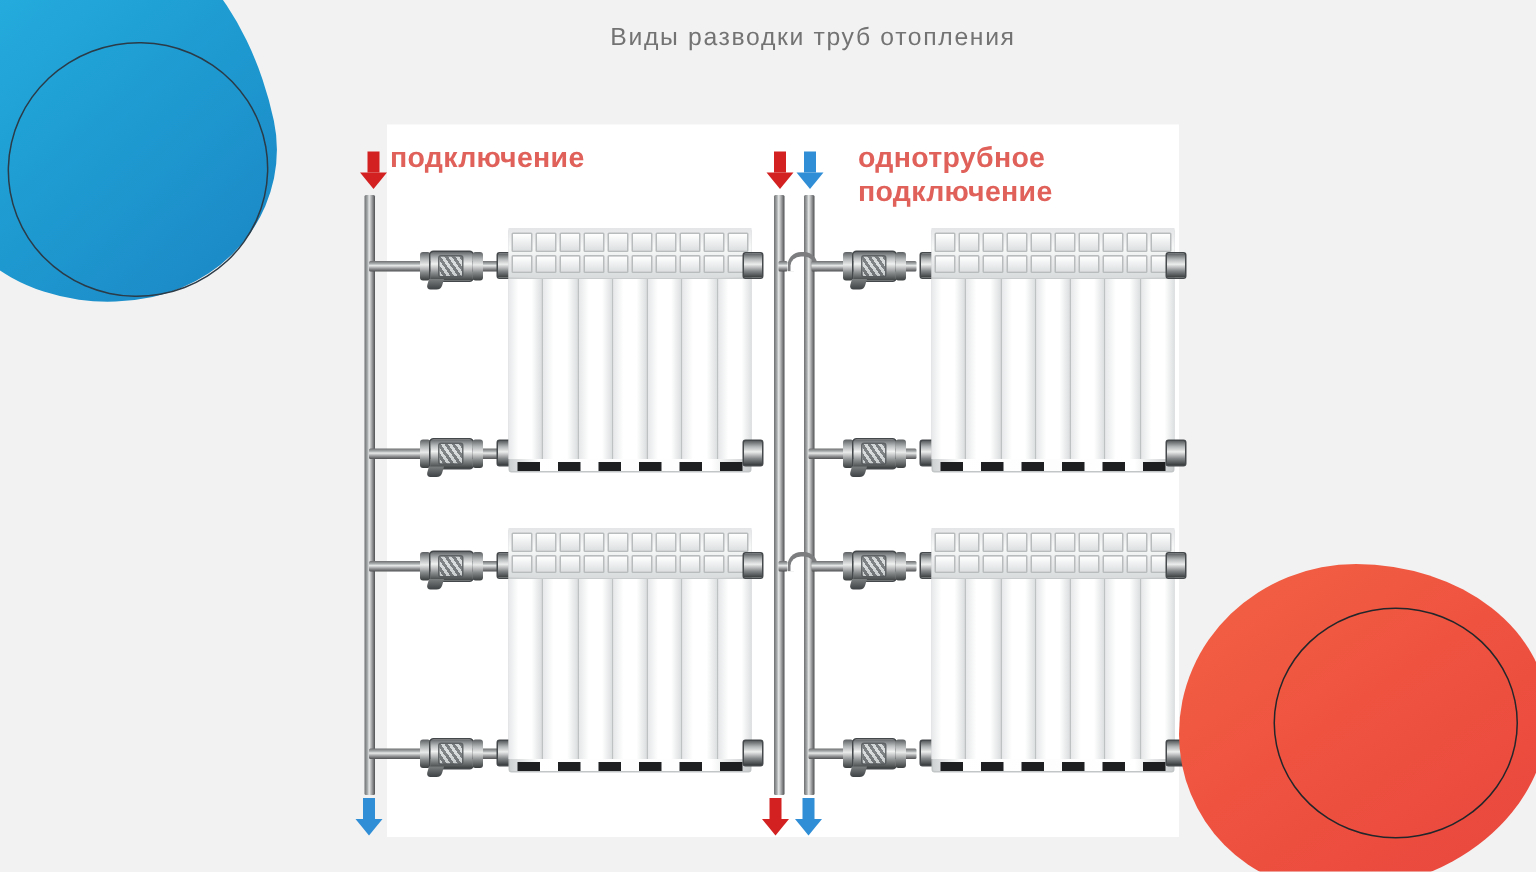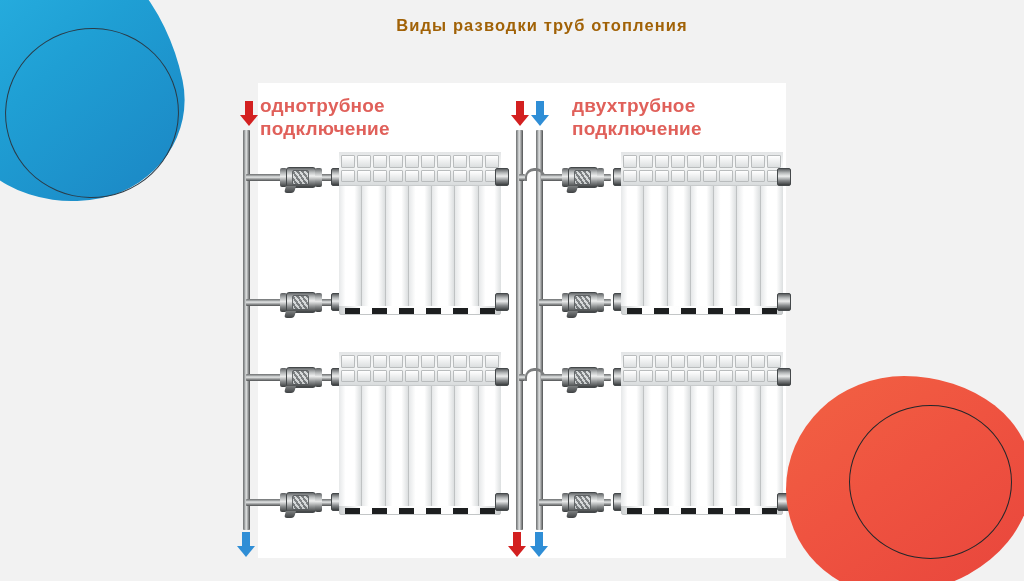--- a/index.html
+++ b/index.html
@@ -32,22 +32,22 @@
     border-radius:48% 52% 58% 42% / 52% 46% 54% 48%;
   }
   #blob-red-ring{
     left:849px;top:405px;width:161px;height:152px;
     border:1.4px solid #23272b;border-radius:50%;background:transparent;
   }
 
   
   #title{
     position:absolute;left:262px;top:13px;width:560px;
-    text-align:center;color:#a16207;
-    font-size:16.5px;font-weight:bold;line-height:25px;
+    text-align:center;color:#737373;
+    font-size:16.5px;font-weight:normal;line-height:25px;
     letter-spacing:1.1px;
   }
   #title div{white-space:nowrap;}
 
   
   #panel{
     position:absolute;left:258px;top:83px;width:528px;height:475px;
     background:#ffffff;
   }
 
@@ -163,21 +163,20 @@
   <div class="blob" id="blob-blue"></div>
   <div class="blob" id="blob-blue-ring"></div>
 
   <div id="title">
     <div>Виды разводки труб отопления</div>
   </div>
 
   <div id="panel"></div>
 
   <div class="scheme-label" id="label-single">
-    <div>однотрубное</div>
     <div>подключение</div>
   </div>
 
   <div class="ar red" style="left:240px;top:101px;width:18px;height:25px;">
     <div class="ar-stem" style="top:0;height:14px;"></div>
     <div class="ar-head" style="top:14px;"></div>
   </div>
 
   <div class="vpipe" style="left:243px;top:130px;height:400px;"></div>
 
@@ -318,21 +317,21 @@
         <div class="rad-foot"></div>
       <div class="rad-foot"></div>
         <div class="rad-foot"></div>
         <div class="rad-foot"></div>
     </div>
   </div>
   <div class="rad-nipple" style="left:495px;top:368px;"></div>
   <div class="rad-nipple" style="left:495px;top:493px;"></div>
 
   <div class="scheme-label" id="label-double">
-    <div>двухтрубное</div>
+    <div>однотрубное</div>
     <div>подключение</div>
   </div>
 
   <div class="ar red" style="left:511px;top:101px;width:18px;height:25px;">
     <div class="ar-stem" style="top:0;height:14px;"></div>
     <div class="ar-head" style="top:14px;"></div>
   </div>
   <div class="ar blue" style="left:531px;top:101px;width:18px;height:25px;">
     <div class="ar-stem" style="top:0;height:14px;"></div>
     <div class="ar-head" style="top:14px;"></div>

